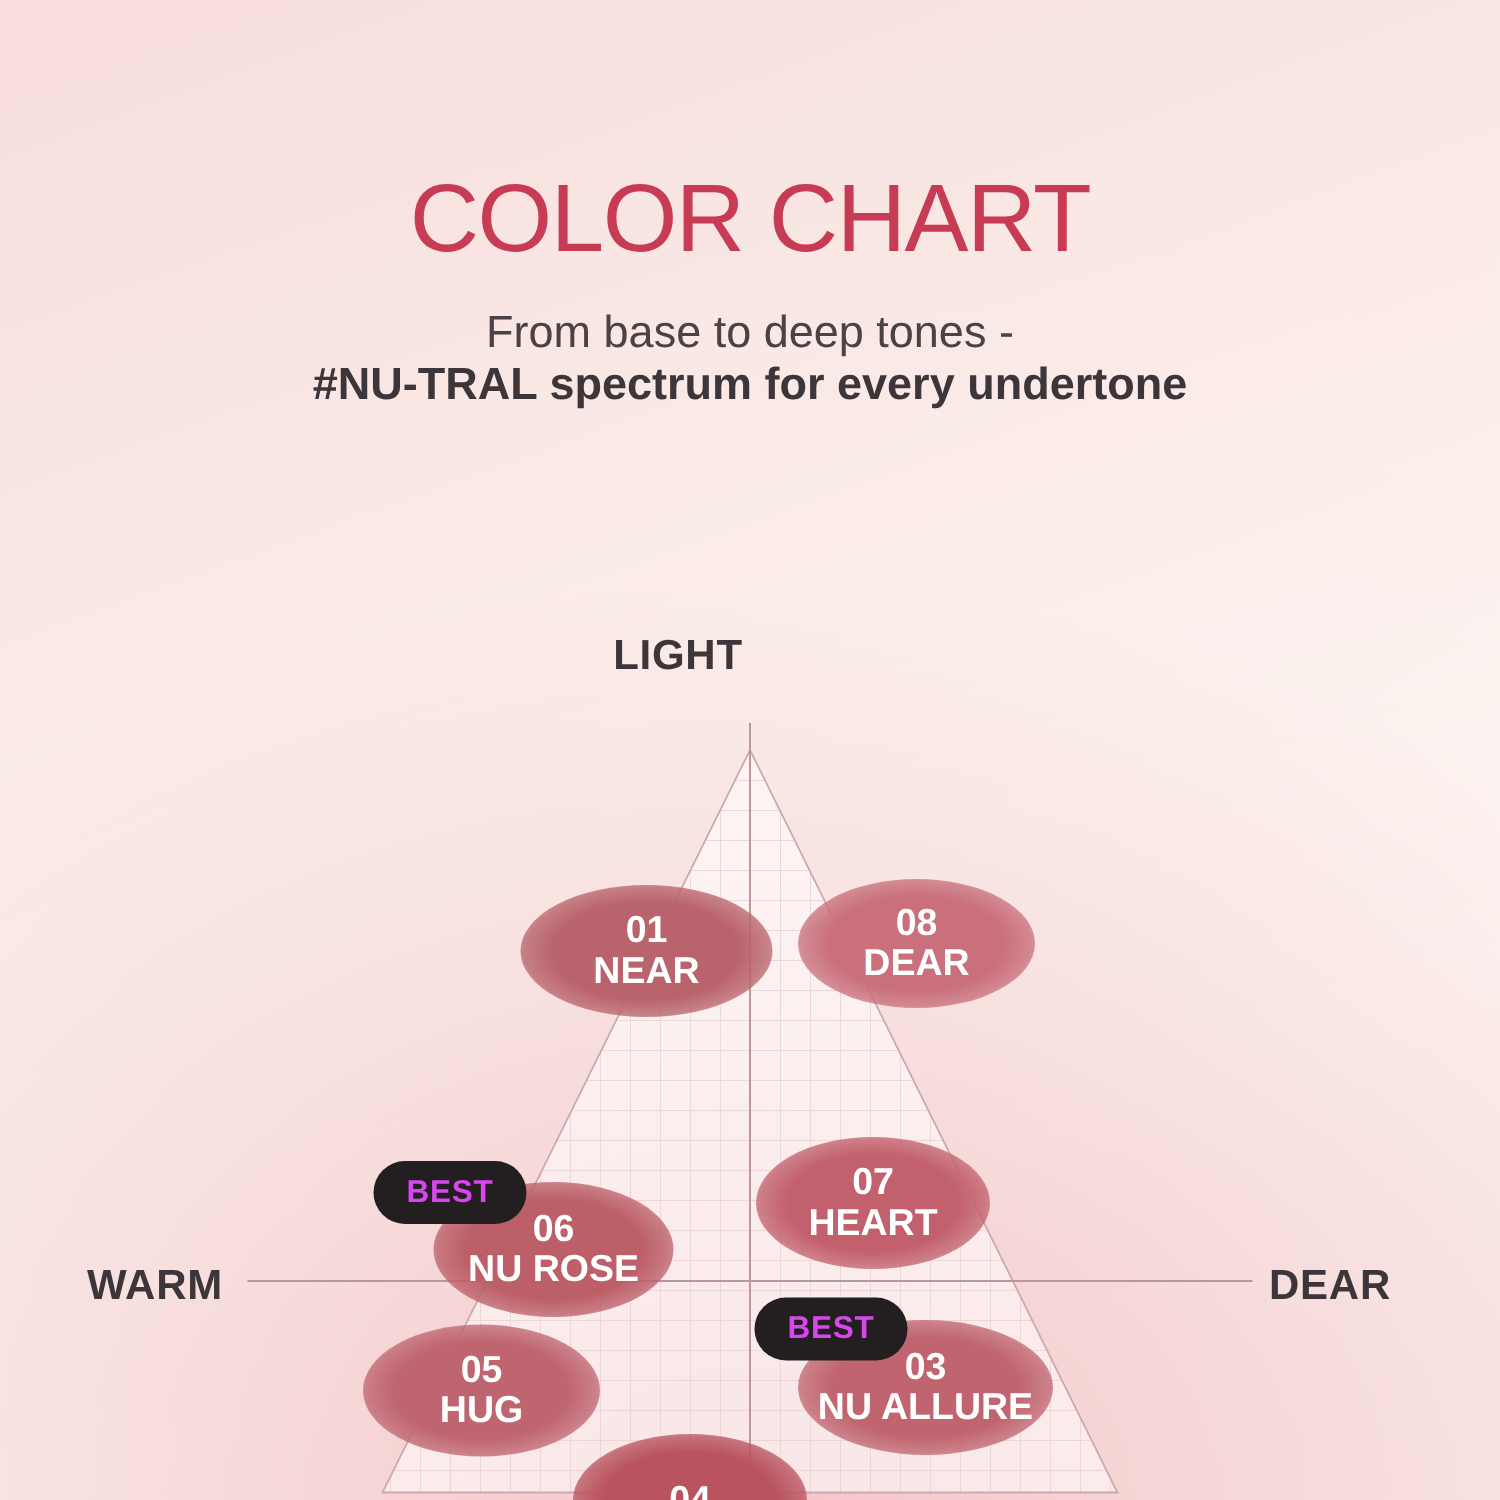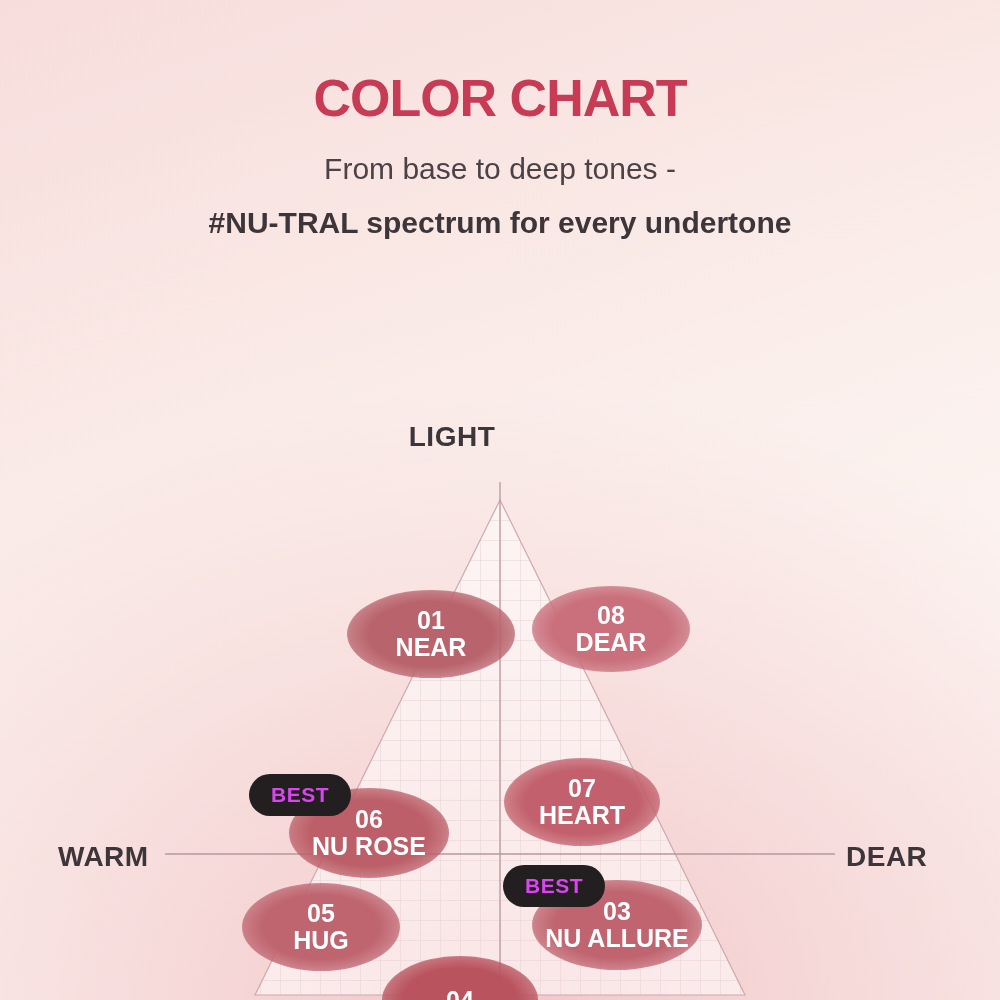--- a/index.html
+++ b/index.html
@@ -23,35 +23,35 @@
     overflow: hidden;
   }
 
   
   #header {
     position: absolute;
     top: 0; left: 0; right: 0;
     text-align: center;
   }
   #title {
-    margin-top: 72px;
-    font-size: 52px;
-    font-weight: 700;
+    margin-top: 113px;
+    font-size: 64px;
+    font-weight: 400;
     letter-spacing: -1px;
     color: #c73b55;
     line-height: 1;
   }
   #sub1 {
     margin-top: 28px;
     font-size: 30px;
     font-weight: 400;
     color: #4a4246;
   }
   #sub2 {
-    margin-top: 20px;
+    margin-top: 1px;
     font-size: 30px;
     font-weight: 700;
     color: #3c3539;
   }
 
   
   .axis-label {
     position: absolute;
     font-size: 28px;
     font-weight: 700;

